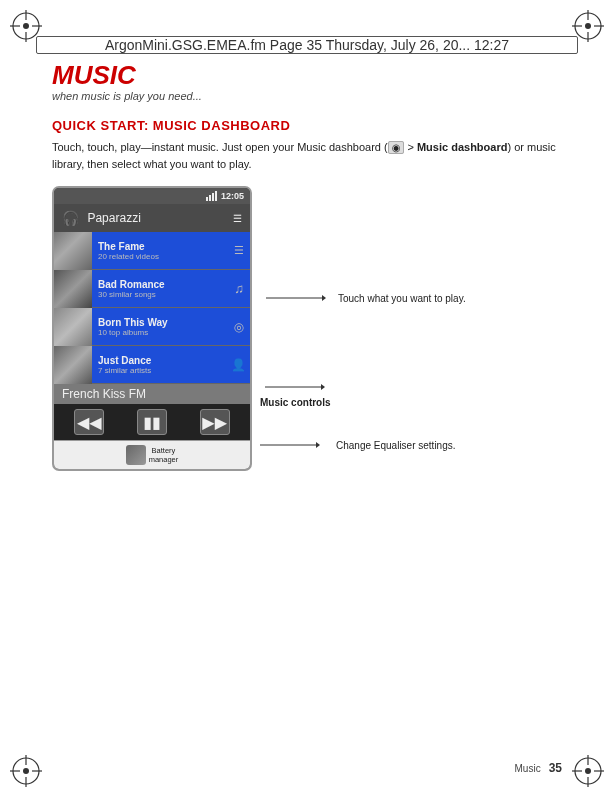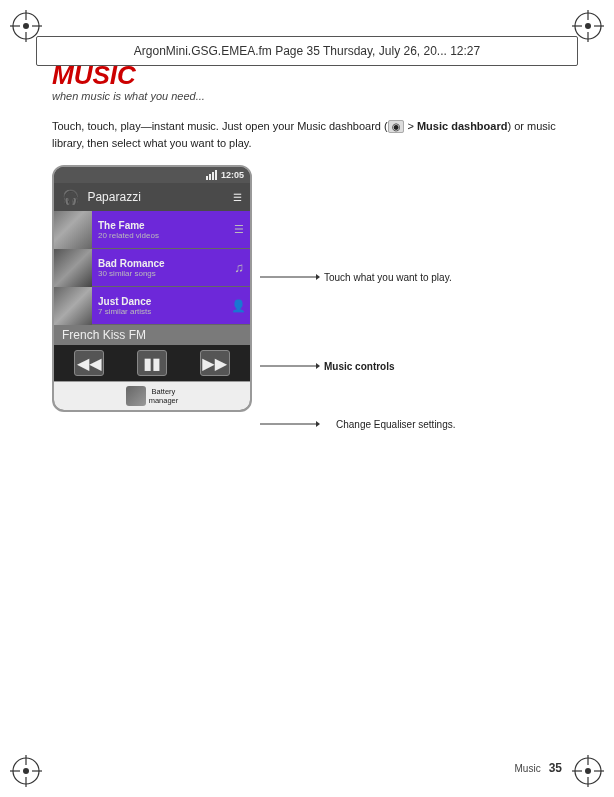--- a/index.html
+++ b/index.html
@@ -25,27 +25,27 @@
     .corner-tr { top: 8px; right: 8px; }
     .corner-bl { bottom: 8px; left: 8px; }
     .corner-br { bottom: 8px; right: 8px; }
 
     
     .header-bar {
       position: absolute;
       top: 36px;
       left: 36px;
       right: 36px;
-      height: 30px;
+      height: 18px;
       border: 1px solid #555;
       border-radius: 2px;
       display: flex;
       align-items: center;
       justify-content: center;
-      font-size: 12px;
+      font-size: 14px;
       color: #333;
       padding: 0 6px;
     }
 
     
     .main-content {
       position: absolute;
       top: 62px;
       left: 52px;
       right: 52px;
@@ -86,21 +86,21 @@
       color: #222;
       line-height: 1.5;
       margin-bottom: 14px;
     }
 
     
     .phone-screen {
       width: 200px;
       background: #3a3a3a;
       border: 2px solid #999;
-      border-radius: 12px;
+      border-radius: 7px;
       overflow: hidden;
     }
 
     
     .status-bar {
       background: #555;
       display: flex;
       align-items: center;
       justify-content: flex-end;
       padding: 2px 6px;
@@ -142,21 +142,21 @@
       font-weight: normal;
       flex: 1;
     }
     .menu-icon {
       color: #eee;
       font-size: 10px;
     }
 
     
     .music-list {
-      background: #6d28d9;
+      background: #1d4ed8;
     }
     .music-item {
       display: flex;
       align-items: center;
       border-bottom: 1px solid #666;
       height: 38px;
     }
     .music-item-thumb {
       width: 38px;
       height: 38px;
@@ -270,34 +270,35 @@
     }
 
     .phone-pos {
       position: absolute;
       left: 0;
       top: 0;
     }
 
     .callout-touch {
       position: absolute;
-      left: 208px;
+      left: 214px;
       top: 106px;
       display: flex;
       align-items: center;
-      gap: 4px;
+      gap: 12px;
     }
 
     .callout-music {
       position: absolute;
       left: 208px;
       top: 195px;
       display: flex;
       align-items: center;
       gap: 4px;
+      flex-direction: column;
     }
 
     .callout-eq {
       position: absolute;
       left: 208px;
       top: 253px;
       display: flex;
       align-items: center;
       gap: 16px;
     }
@@ -376,22 +377,23 @@
   </svg>
 </div>
 
 <div class="header-bar">
   <span>ArgonMini.GSG.EMEA.fm  Page 35  Thursday, July 26, 20...  12:27</span>
 </div>
 
 <div class="main-content">
 
   <div class="music-title">MUSIC</div>
-  <div class="music-subtitle">when music is what you need...</div>
-
+  <div class="music-subtitle">when music is play you need...</div>
+
+  <div class="section-heading">QUICK START: MUSIC DASHBOARD</div>
 
   <div class="body-text">
     Touch, touch, play—instant music. Just open your Music dashboard (<span style="font-size:10px;background:#ddd;padding:0 3px;border-radius:2px;border:1px solid #aaa;">◉</span> &gt; <b>Music dashboard</b>) or music library, then select what you want to play.
   </div>
 
   <div class="phone-callout-wrapper">
 
     <div class="phone-pos">
       <div class="phone-screen">
 
@@ -428,20 +430,30 @@
             <div class="music-item-thumb">
               <div class="music-item-thumb-img" style="background:linear-gradient(135deg,#555 0%,#999 50%,#444 100%);"></div>
             </div>
             <div class="music-item-info">
               <div class="music-item-title">Bad Romance</div>
               <div class="music-item-sub">30 similar songs</div>
             </div>
             <div class="music-item-action" style="font-size:13px;">♫</div>
           </div>
 
+          <div class="music-item">
+            <div class="music-item-thumb">
+              <div class="music-item-thumb-img" style="background:linear-gradient(135deg,#888 0%,#bbb 50%,#777 100%);"></div>
+            </div>
+            <div class="music-item-info">
+              <div class="music-item-title">Born This Way</div>
+              <div class="music-item-sub">10 top albums</div>
+            </div>
+            <div class="music-item-action" style="font-size:12px;">◎</div>
+          </div>
 
           <div class="music-item">
             <div class="music-item-thumb">
               <div class="music-item-thumb-img" style="background:linear-gradient(135deg,#666 0%,#aaa 50%,#555 100%);"></div>
             </div>
             <div class="music-item-info">
               <div class="music-item-title">Just Dance</div>
               <div class="music-item-sub">7 similar artists</div>
             </div>
             <div class="music-item-action" style="font-size:12px;">👤</div>

